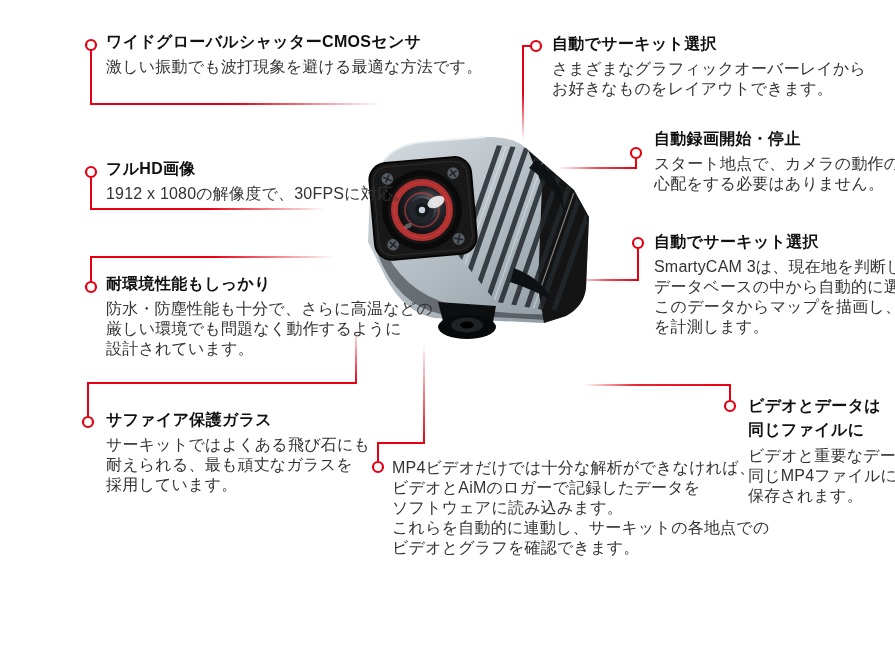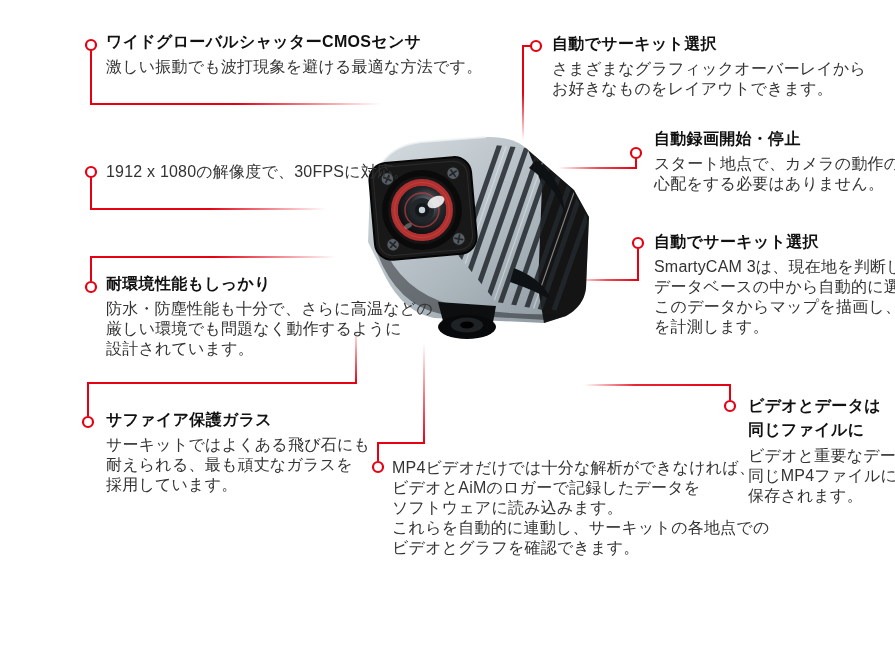--- a/index.html
+++ b/index.html
@@ -233,20 +233,21 @@
     <div class="callout-body">激しい振動でも波打現象を避ける最適な方法です。</div>
   </div>
 
   <div class="callout" style="left:516px;top:33px">
     <div class="callout-title">自動でサーキット選択</div>
     <div class="callout-body">さまざまなグラフィックオーバーレイから
 お好きなものをレイアウトできます。</div>
   </div>
 
   <div class="callout" style="left:70px;top:158px">
+    <div class="callout-title">フルHD画像</div>
     <div class="callout-body">1912 x 1080の解像度で、30FPSに対応。</div>
   </div>
 
   <div class="callout" style="left:618px;top:128px">
     <div class="callout-title">自動録画開始・停止</div>
     <div class="callout-body">スタート地点で、カメラの動作の
 心配をする必要はありません。</div>
   </div>
 
   <div class="callout" style="left:618px;top:231px">

